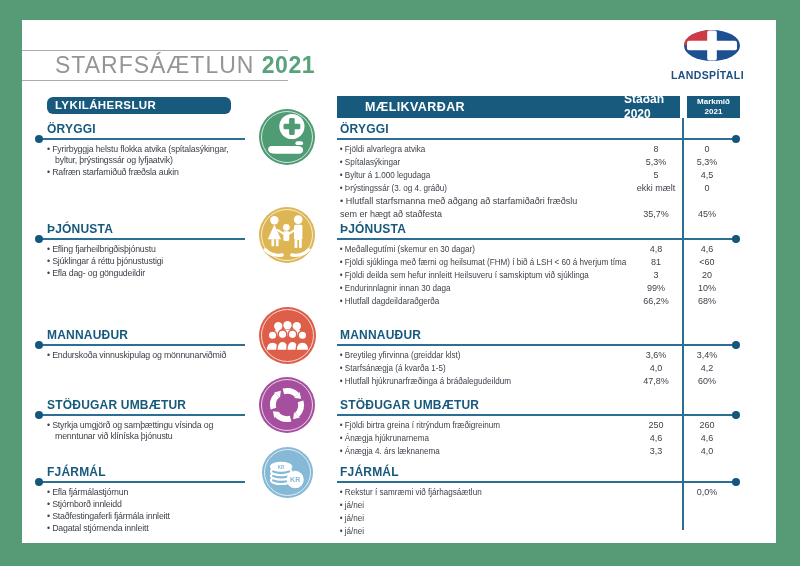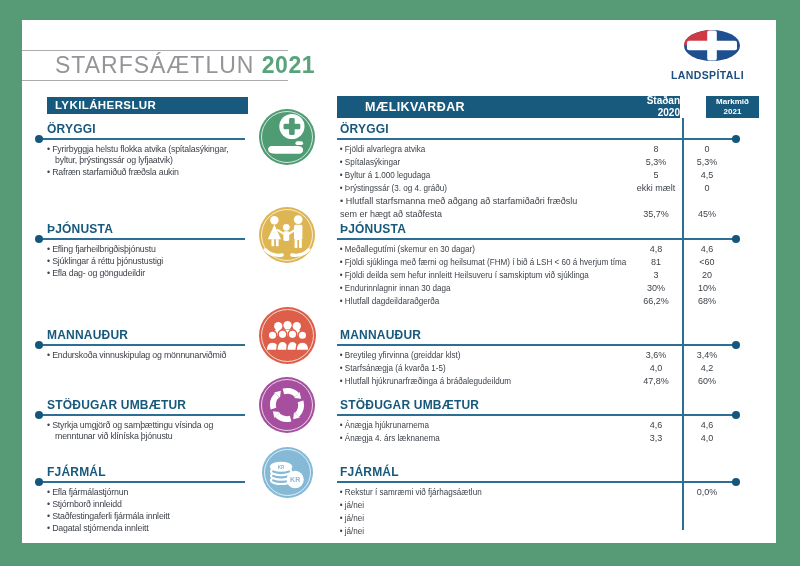--- a/index.html
+++ b/index.html
@@ -19,28 +19,28 @@
   .title{position:absolute;left:33px;top:30px;height:30px;line-height:30px;
          font-size:23px;color:#939598;letter-spacing:1px;white-space:nowrap;}
   .title b{color:#58a37b;font-weight:bold;letter-spacing:0.5px;}
 
   
   .logo{position:absolute;left:622px;top:8px;width:100px;text-align:right;}
   .logo .logotext{font-size:10.5px;font-weight:bold;color:#1c4e80;letter-spacing:.4px;margin-top:1px;}
 
   
   .bar{position:absolute;background:#185a7d;color:#fff;font-weight:bold;box-sizing:border-box;}
-  .left-bar{left:25px;top:77px;width:201px;height:17px;font-size:11.5px;line-height:17px;
-            padding-left:8px;letter-spacing:.4px;}
+  .left-bar{left:25px;top:77px;width:184px;height:17px;font-size:11.5px;line-height:17px;
+            padding-left:8px;letter-spacing:.4px;border-radius:6px;}
   .right-bar{left:315px;top:76px;width:343px;height:22px;font-size:12.5px;line-height:22px;
              padding-left:28px;letter-spacing:.4px;display:flex;justify-content:space-between;}
-  .colhead{width:56px;display:flex;flex-direction:column;justify-content:center;text-align:right;
-           font-size:10px;line-height:1.25;letter-spacing:0;font-weight:bold;}
+  .colhead{width:56px;display:flex;flex-direction:column;justify-content:center;text-align:left;
+           font-size:12px;line-height:1.25;letter-spacing:0;font-weight:bold;}
   .markmid-cell{left:665px;top:76px;width:53px;height:22px;display:flex;flex-direction:column;
-                justify-content:center;text-align:center;font-size:8px;line-height:1.25;margin-left:19px;}
+                justify-content:center;text-align:center;font-size:8px;line-height:1.25;}
 
   .vline{position:absolute;left:660px;top:98px;width:2px;height:412px;background:#2d6e95;}
 
   
   section{position:absolute;}
   section h3{margin:0;font-size:12px;font-weight:bold;color:#17597c;letter-spacing:.2px;}
   .secline{position:relative;height:2px;background:#2d6e95;margin-top:2px;}
   .secline .dot{position:absolute;top:-3px;width:8px;height:8px;border-radius:50%;background:#14567c;}
   .lsec{left:14px;width:209px;}
   .lsec h3{padding-left:11px;}
@@ -274,21 +274,21 @@
             <span class="va">81</span>
             <span class="vb">&lt;60</span>
           </div>
           <div class="row">
             <span class="lbl">Fjöldi deilda sem hefur innleitt Heilsuveru í samskiptum við sjúklinga</span>
             <span class="va">3</span>
             <span class="vb">20</span>
           </div>
           <div class="row">
             <span class="lbl">Endurinnlagnir innan 30 daga</span>
-            <span class="va">30%</span>
+            <span class="va">99%</span>
             <span class="vb">10%</span>
           </div>
           <div class="row">
             <span class="lbl">Hlutfall dagdeildaraðgerða</span>
             <span class="va">66,2%</span>
             <span class="vb">68%</span>
           </div>
         </div>
       </section>
       <section class="rsec" style="top: 308px;">
@@ -314,20 +314,25 @@
           </div>
         </div>
       </section>
       <section class="rsec" style="top: 378px;">
         <h3>STÖÐUGAR UMBÆTUR</h3>
         <div class="secline">
           <i class="dot"></i>
         </div>
         <div class="rows">
           <div class="row">
+            <span class="lbl">Fjöldi birtra greina í ritrýndum fræðigreinum</span>
+            <span class="va">250</span>
+            <span class="vb">260</span>
+          </div>
+          <div class="row">
             <span class="lbl">Ánægja hjúkrunarnema</span>
             <span class="va">4,6</span>
             <span class="vb">4,6</span>
           </div>
           <div class="row">
             <span class="lbl">Ánægja 4. árs læknanema</span>
             <span class="va">3,3</span>
             <span class="vb">4,0</span>
           </div>
         </div>

